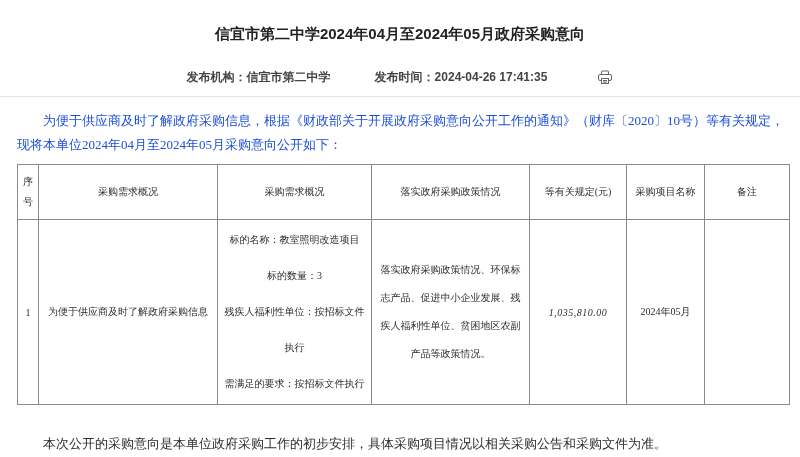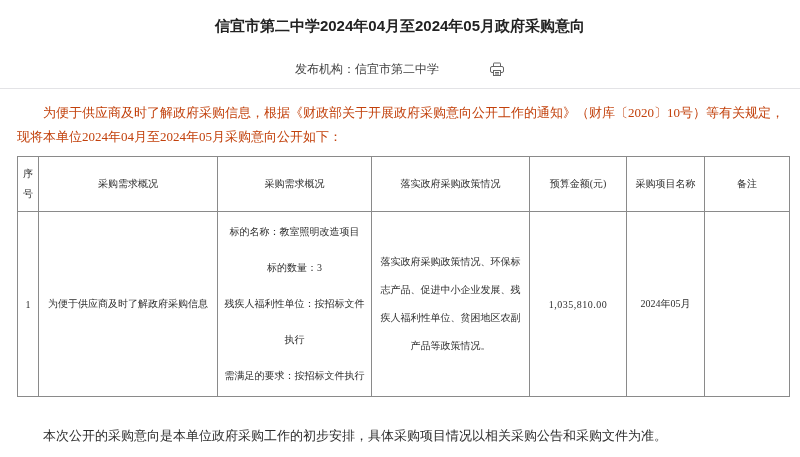--- a/index.html
+++ b/index.html
@@ -1,21 +1,21 @@
 <!DOCTYPE html>
 <html><head>
 <meta charset="utf-8">
 <style>
   * { margin: 0; padding: 0; box-sizing: border-box; }
   html, body { background: #fff; }
   .page {
     position: relative;
     width: 800px;
     height: 448px;
-    margin: 0 auto;
+    margin: 8px auto;
     background: #ffffff;
     overflow: hidden;
     color: #333;
     font-family: "Liberation Serif", "DejaVu Serif", serif;
   }
   .doc-title {
     padding-top: 16px;
     text-align: center;
     font-family: "Liberation Sans", "DejaVu Sans", sans-serif;
     font-weight: bold;
@@ -26,39 +26,40 @@
   .meta-row {
     margin-top: 26px;
     display: flex;
     justify-content: center;
     align-items: center;
     gap: 44px;
     font-family: "Liberation Sans", "DejaVu Sans", sans-serif;
     font-size: 12px;
     color: #444;
     line-height: 15px;
+    font-weight: bold;
   }
   .meta-item { white-space: nowrap; }
   .print-btn {
     display: inline-flex;
     align-items: center;
     cursor: pointer;
     margin-left: 6px;
   }
   .divider {
     margin-top: 11px;
     border-bottom: 1px solid #e3e3e6;
     width: 100%;
   }
   .intro {
     margin: 12px 15px 0 17px;
     font-size: 13px;
     line-height: 24px;
     text-indent: 2em;
-    color: #c2410c;
+    color: #1d4ed8;
   }
   table.procurement {
     margin: 7px 0 0 17px;
     border-collapse: collapse;
     table-layout: fixed;
     width: 772px;
     font-size: 10px;
     color: #2e2e2e;
   }
   table.procurement th, table.procurement td {
@@ -71,39 +72,42 @@
   }
   table.procurement thead tr { height: 55px; }
   table.procurement tbody tr { height: 183px; }
   table.procurement th { line-height: 20px; }
   td.cell-left {
     text-align: left;
     padding: 4px 10px;
     line-height: 28px;
   }
   .demand-line { line-height: 36px; }
-  .budget-cell { letter-spacing: 0.5px; }
+  .budget-cell { letter-spacing: 0.5px; font-style: italic; }
   .footer-note {
     margin: 30px 15px 0 17px;
     font-size: 13px;
     line-height: 18px;
     text-indent: 2em;
     color: #2e2e2e;
   }
 </style>
 </head>
 <body>
 
 <div class="page">
 
   <div class="doc-title">信宜市第二中学2024年04月至2024年05月政府采购意向</div>
 
   <div class="meta-row">
     <div class="meta-item">
       <span>发布机构：</span><span>信宜市第二中学</span>
+    </div>
+    <div class="meta-item">
+      <span>发布时间：</span><span>2024-04-26 17:41:35</span>
     </div>
     <span class="print-btn">
       <svg width="16" height="15" viewBox="0 0 16 15">
         <rect x="4.5" y="1" width="7" height="3.5" rx="0.5" stroke="#666" stroke-width="1" fill="none"></rect>
         <rect x="1.5" y="4.5" width="13" height="6" rx="1.5" stroke="#666" stroke-width="1" fill="none"></rect>
         <rect x="4.5" y="8.5" width="7" height="5" stroke="#666" stroke-width="1" fill="#ffffff"></rect>
         <line x1="6" y1="10.5" x2="10" y2="10.5" stroke="#666" stroke-width="1"></line>
         <line x1="6" y1="12" x2="10" y2="12" stroke="#666" stroke-width="1"></line>
       </svg>
     </span>
@@ -122,21 +126,21 @@
       <col style="width:97px">
       <col style="width:78px">
       <col style="width:85px">
     </colgroup>
     <thead>
       <tr>
         <th>序号</th>
         <th>采购需求概况</th>
         <th>采购需求概况</th>
         <th>落实政府采购政策情况</th>
-        <th>预算金额(元)</th>
+        <th>等有关规定(元)</th>
         <th>采购项目名称</th>
         <th>备注</th>
       </tr>
     </thead>
     <tbody>
       <tr>
         <td>1</td>
         <td>为便于供应商及时了解政府采购信息</td>
         <td class="cell-left">
           <div class="demand-line">标的名称：教室照明改造项目</div>

